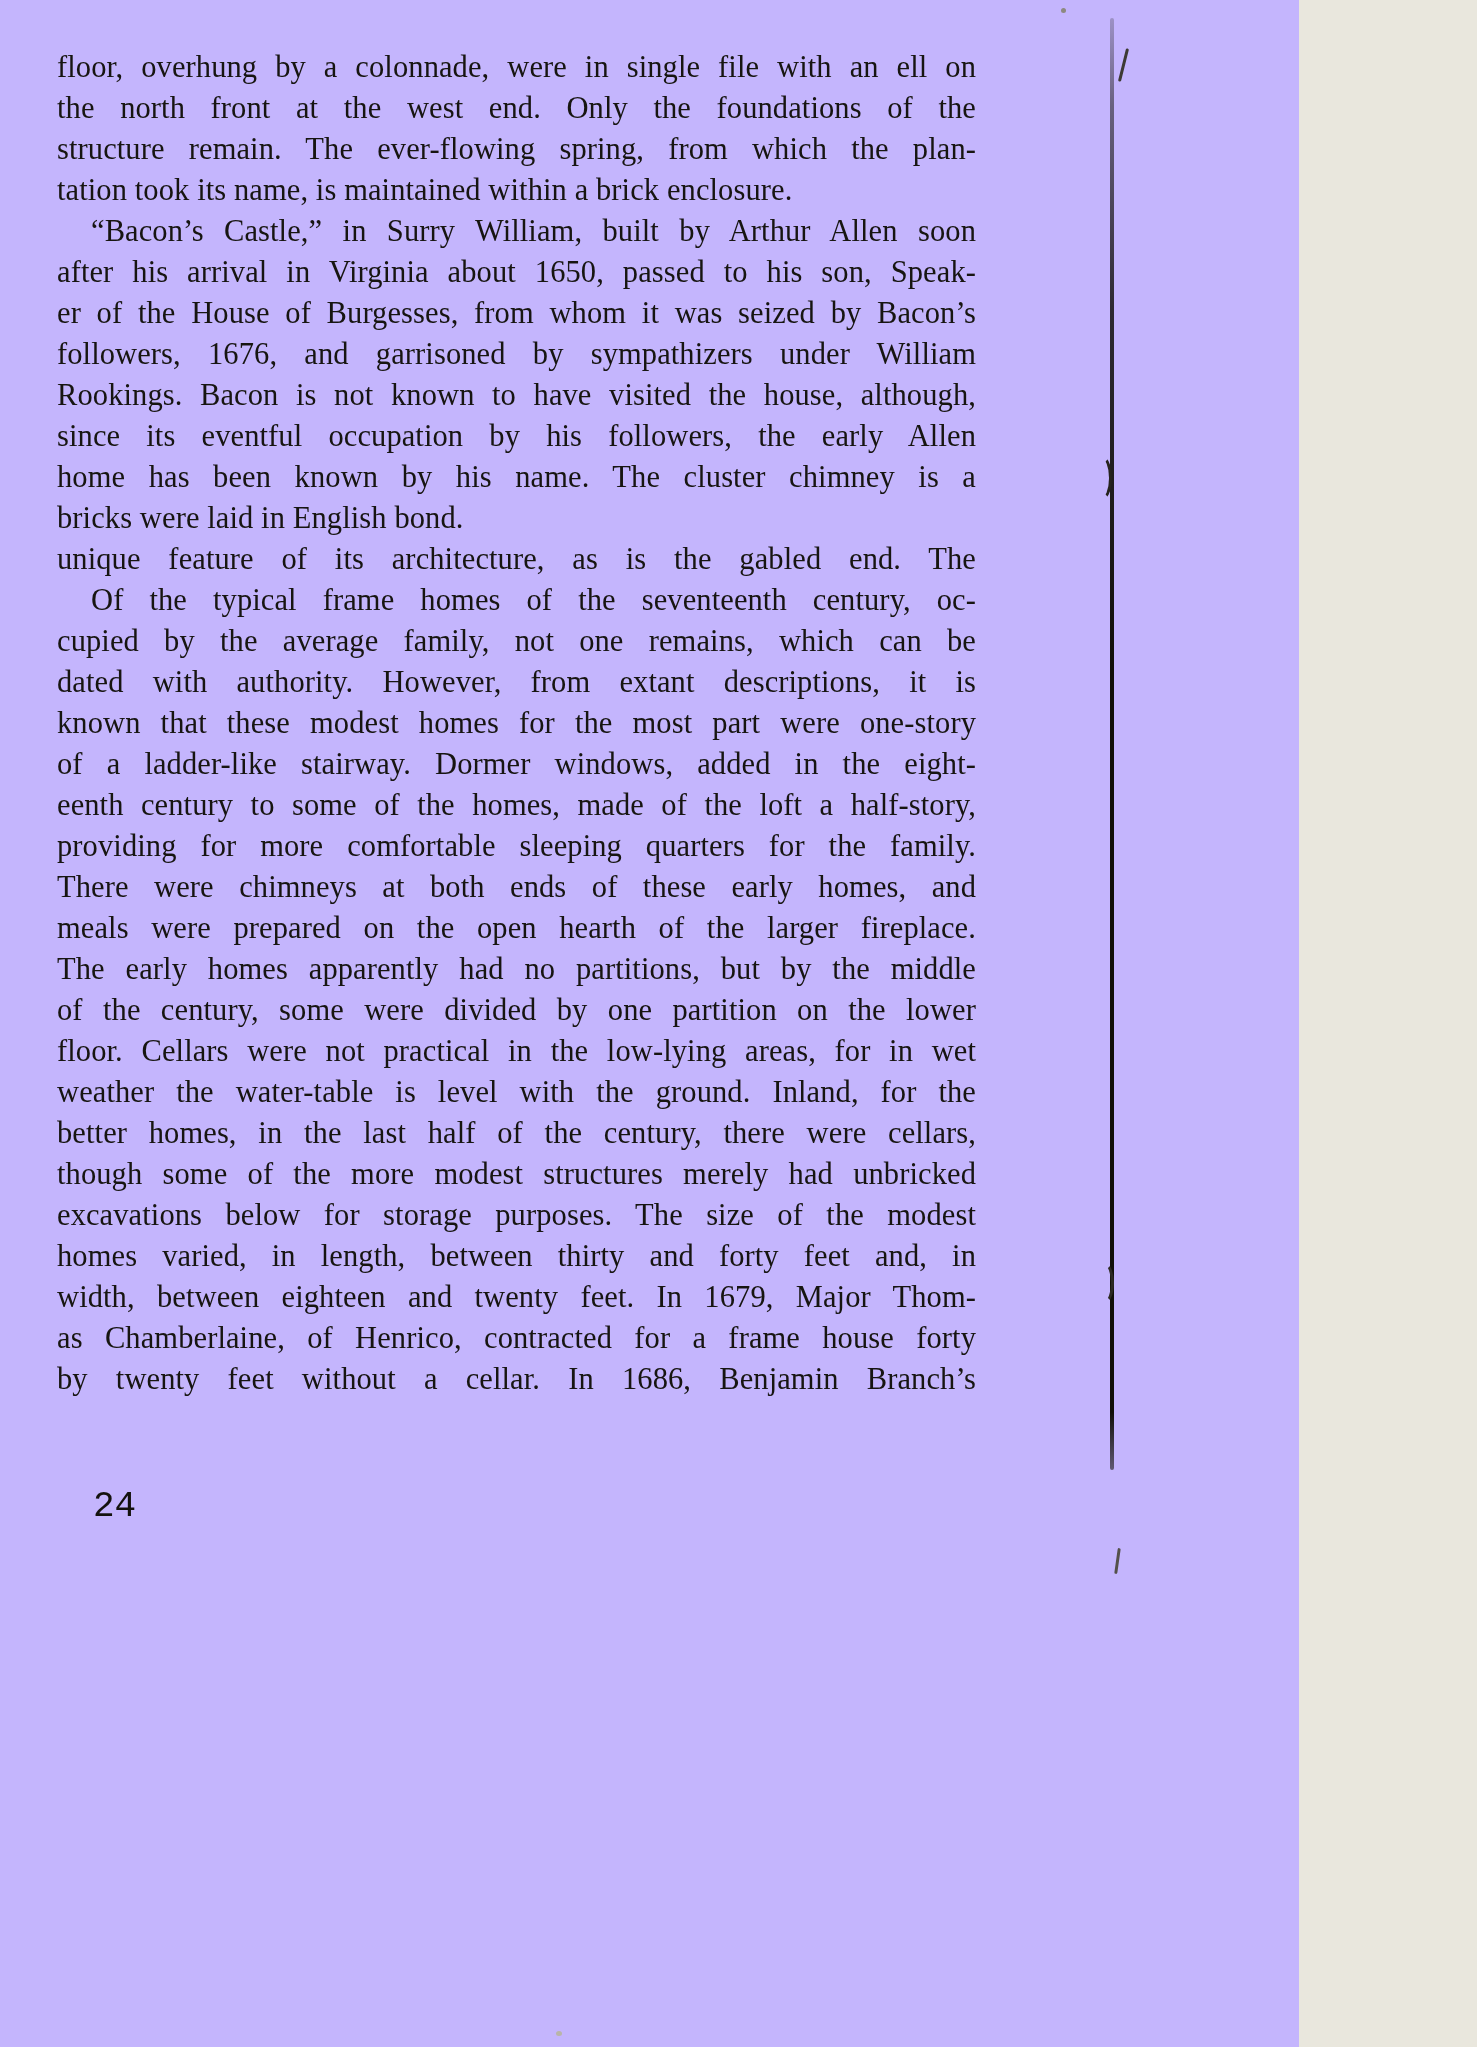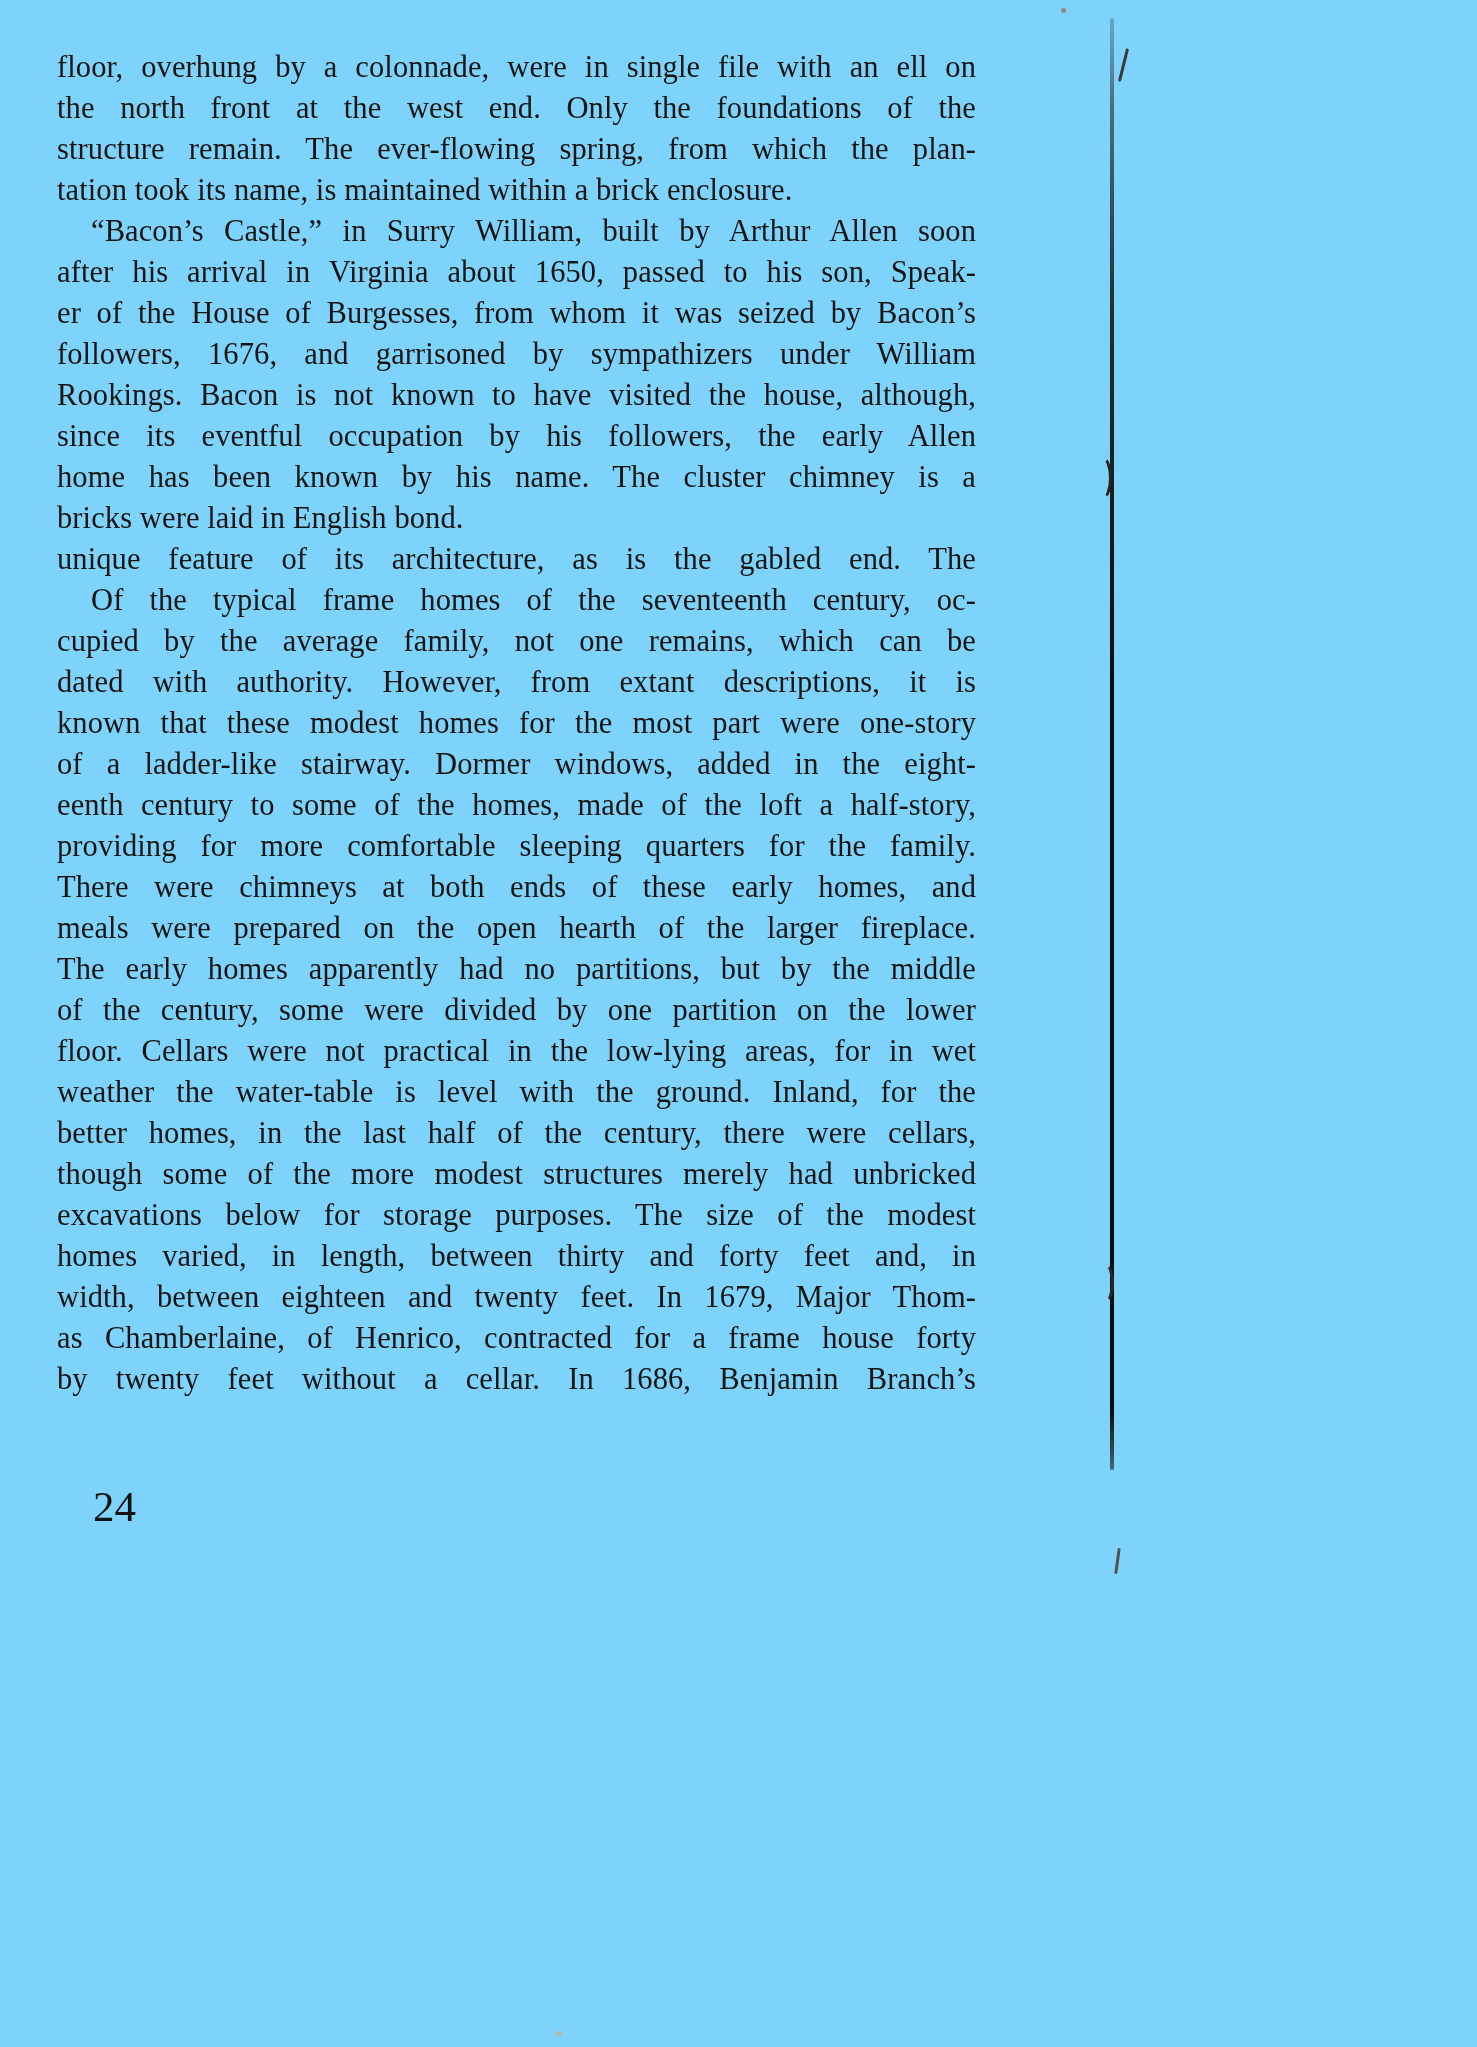--- a/index.html
+++ b/index.html
@@ -2,23 +2,23 @@
 <html><head>
 <meta charset="utf-8">
 <style>
   html, body {
     margin: 0;
     padding: 0;
     background: #e9e7dd;
   }
   .page {
     position: relative;
-    width: 1477px;
+    width: 1299px;
     height: 2047px;
-    background: #7dd3fc;
+    background: #c4b5fd;
     overflow: hidden;
     font-family: "Liberation Serif", serif;
     color: #171511;
   }
   .text-block {
     position: absolute;
     left: 57px;
     top: 47px;
     width: 919px;
   }
@@ -38,23 +38,24 @@
   .line.lastline {
     text-align-last: left;
   }
   .line.indent {
     text-indent: 34px;
   }
   .page-number {
     position: absolute;
     left: 93px;
     top: 1487px;
-    font-size: 43px;
+    font-size: 36px;
     line-height: 40px;
     color: #14120e;
+    font-family: Liberation Mono, monospace;
   }
   
   .scan-line-main {
     position: absolute;
     left: 1110px;
     top: 18px;
     width: 4px;
     height: 1452px;
     background: linear-gradient(to bottom,
       rgba(40,38,34,0.25) 0%,

